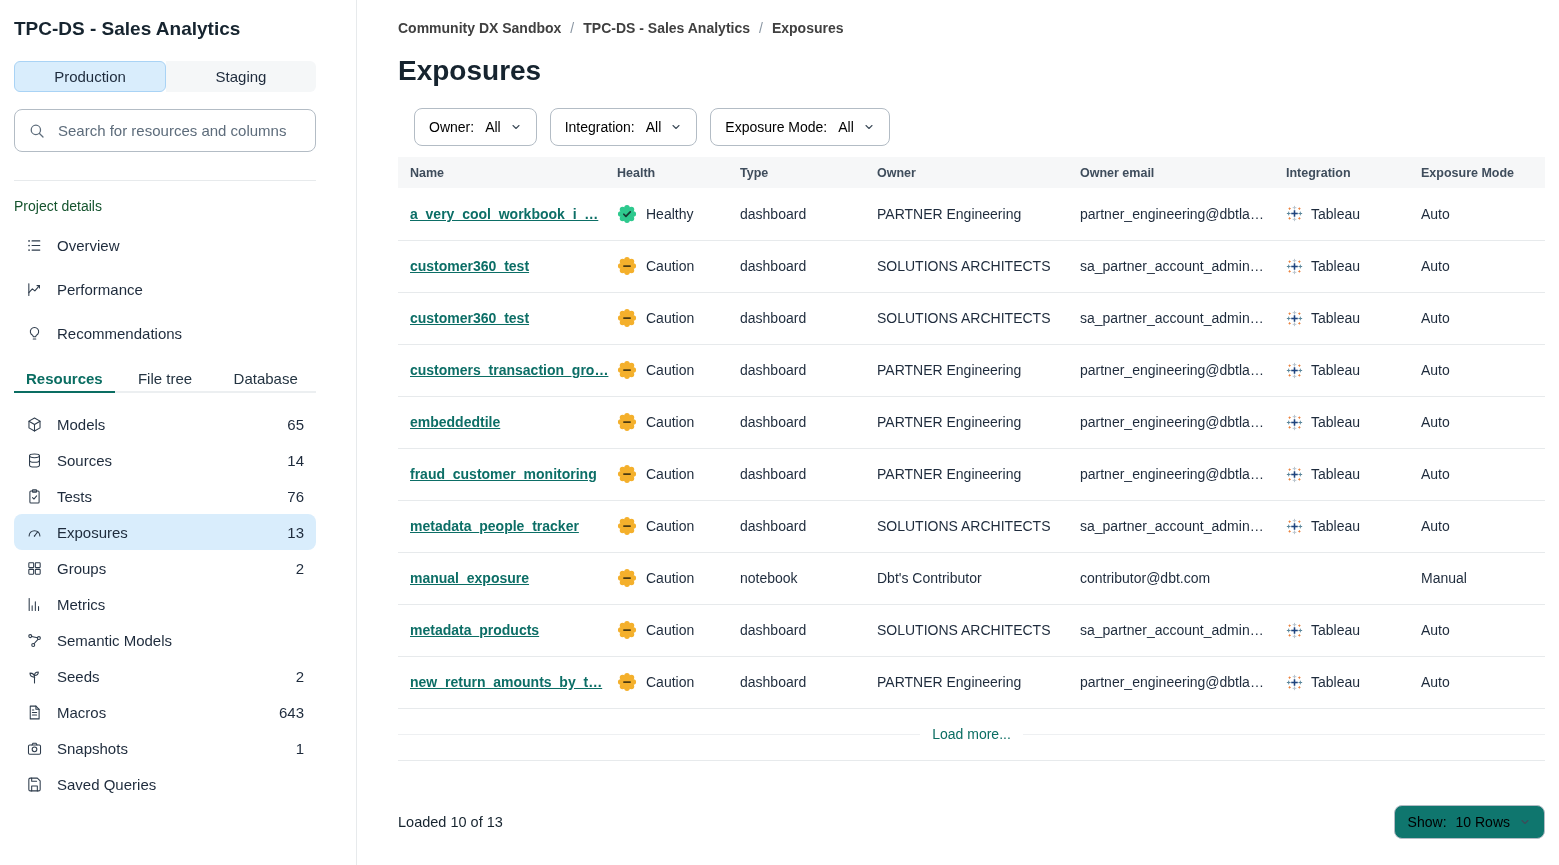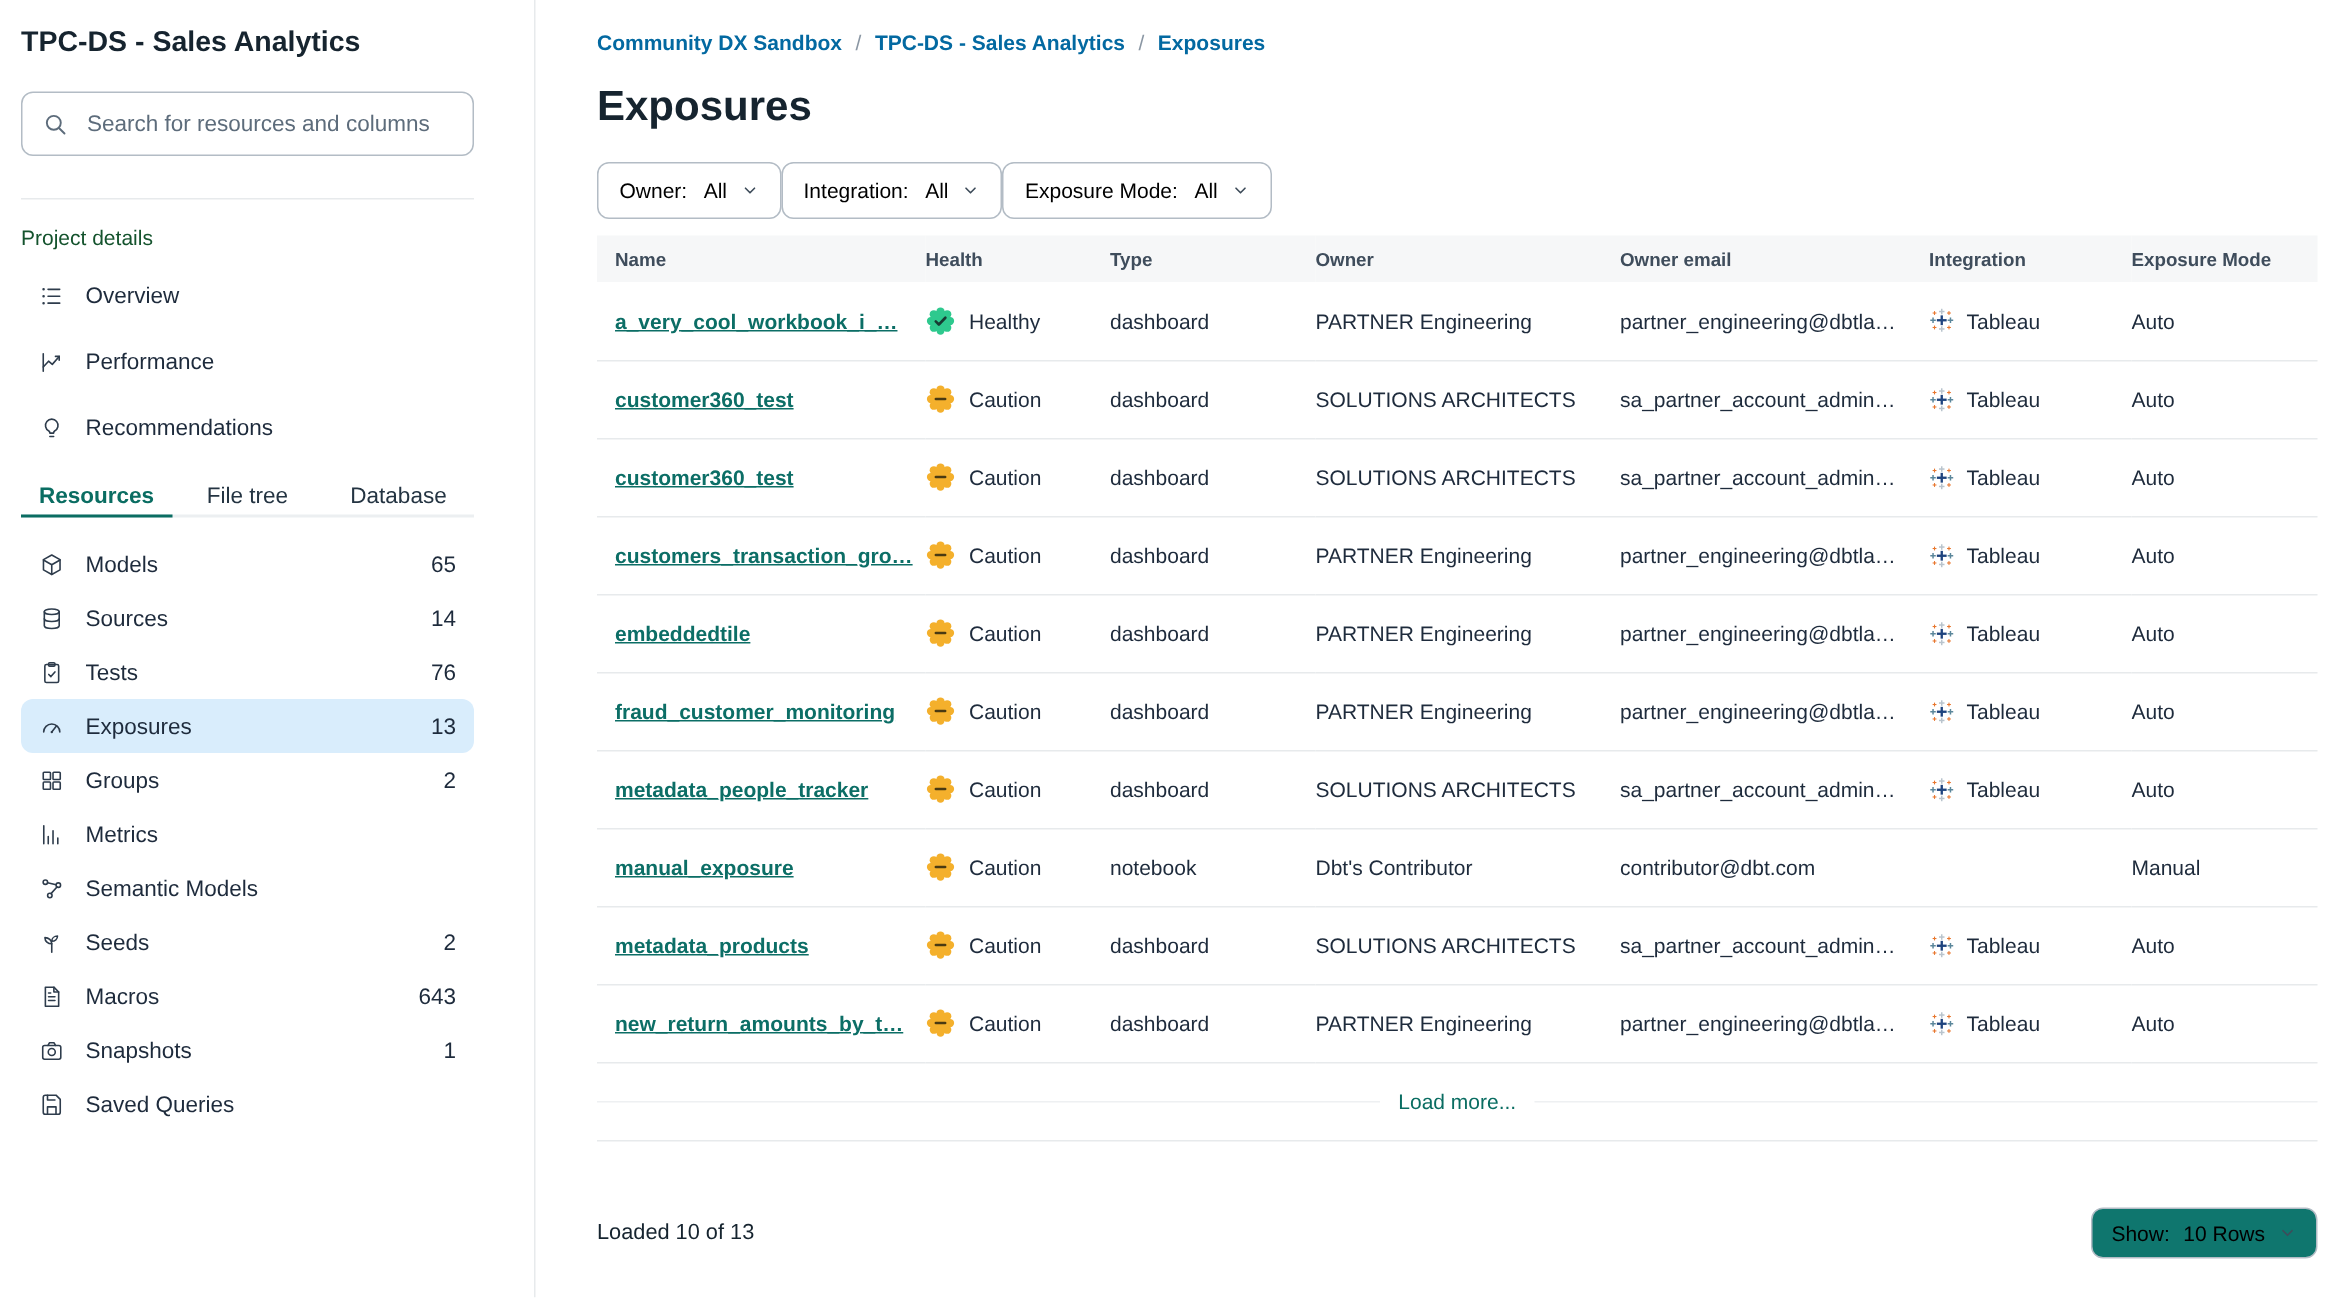--- a/index.html
+++ b/index.html
@@ -53,24 +53,24 @@
     display:flex; align-items:center; gap:14px; height:36px;
     padding:0 12px; border-radius:8px; font-size:15px; cursor:pointer;
   }
   .resource-item.active { background:#d9edfc; }
   .resource-item .count { margin-left:auto; font-size:15px; }
   .icon { display:inline-flex; flex:0 0 auto; }
 
   
   .main { flex:1; padding:20px 14px 0 41px; display:flex; flex-direction:column; }
   .breadcrumb { display:flex; align-items:center; gap:9px; font-size:14px; font-weight:700; margin-bottom:19px; }
-  .crumb { color:#0369a1; cursor:pointer; }
+  .crumb { color:#404040; cursor:pointer; }
   .crumb-sep { color:#8a96a3; font-weight:400; }
   .page-title { font-size:28px; font-weight:700; margin:0 0 21px; color:#16242f; }
-  .filters { display:flex; margin-bottom:11px; }
+  .filters { display:flex; gap:13px; margin-bottom:11px;margin-left:16px; }
   .filter-btn {
     height:38px; border:1px solid #b3bcc5; border-radius:8px; background:#fff;
     display:flex; align-items:center; gap:9px; padding:0 14px; font-size:14px; cursor:pointer;
   }
   .filter-btn .fvalue { margin-left:2px; }
 
   table.exposures { width:100%; border-collapse:collapse; table-layout:fixed; }
   thead th {
     background:#f6f7f8; height:31px; text-align:left; vertical-align:middle;
     font-size:12.5px; font-weight:700; color:#3f4d5c; padding:0;
@@ -98,20 +98,24 @@
   }
 </style>
 </head>
 <body>
 
 <div class="app">
 
   <aside class="sidebar">
     <h1 class="project-title">TPC-DS - Sales Analytics</h1>
 
+    <div class="seg">
+        <div class="seg-btn active">Production</div>
+        <div class="seg-btn inactive">Staging</div>
+      </div>
 
     <div class="search-box">
       <span class="icon">
           <svg width="18" height="18" viewBox="0 0 24 24" fill="none" stroke="#5d6c7b" stroke-width="1.7" stroke-linecap="round">
             <circle cx="10.5" cy="10.5" r="6.2"></circle>
             <path d="M15.3 15.3L20 20"></path>
           </svg>
         </span>
       <input type="text" placeholder="Search for resources and columns" style="">
     </div>

